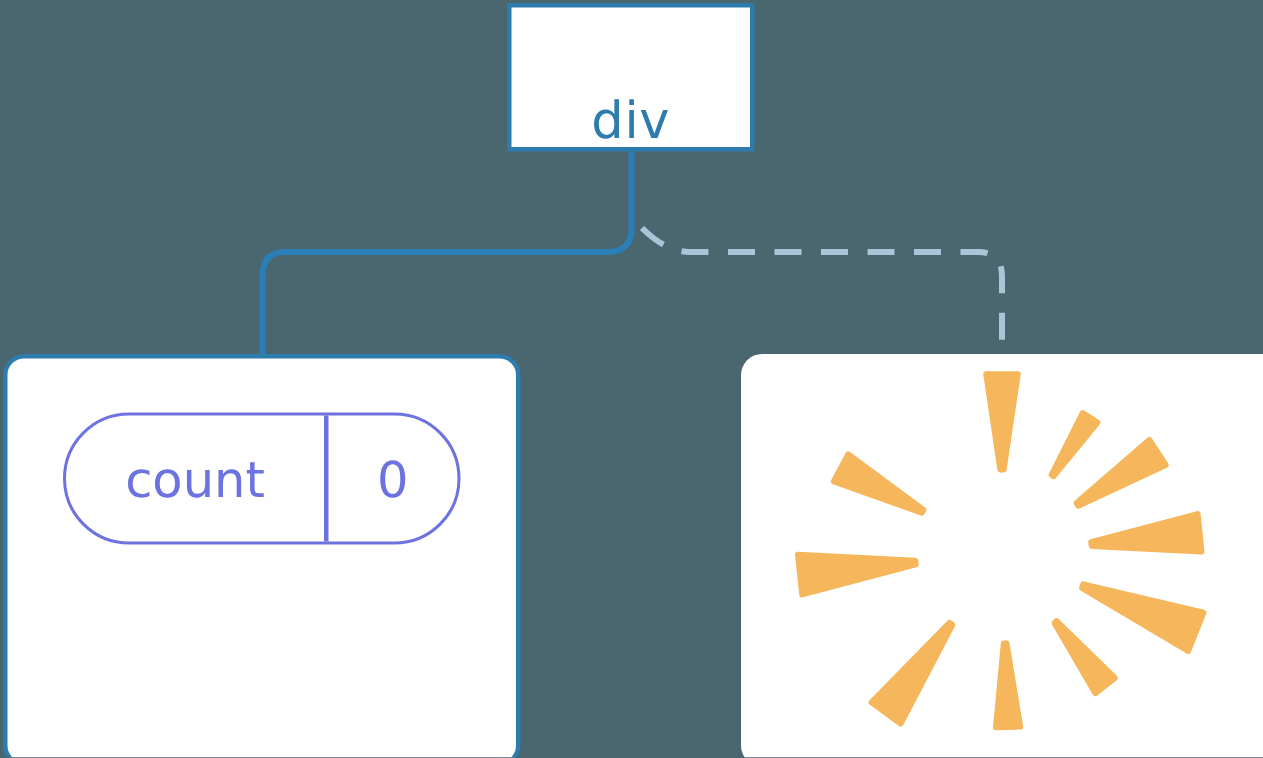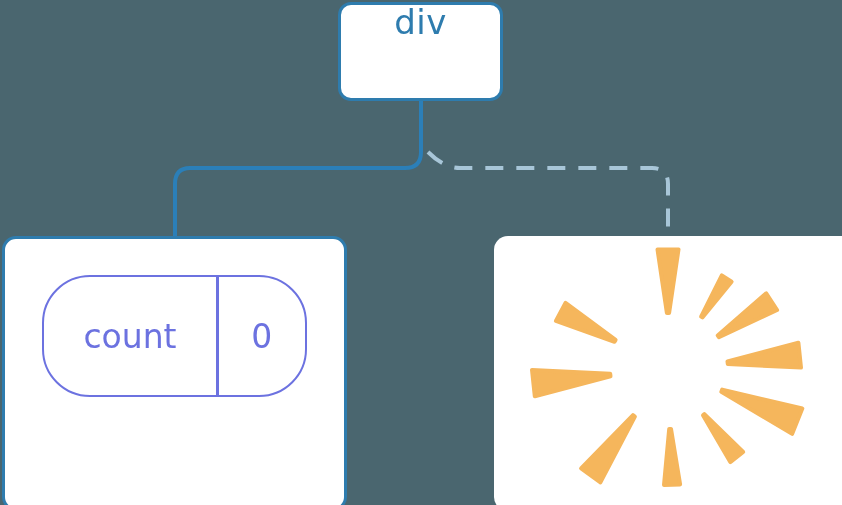--- a/index.html
+++ b/index.html
@@ -31,23 +31,23 @@
     background: #ffffff;
     box-sizing: border-box;
   }
 
   #div-node {
     left: 338px;
     top: 2px;
     width: 165px;
     height: 99px;
     border: 3px solid #2e7cae;
-    border-radius: 13px;
+    border-radius: 1px;
     display: flex;
-    align-items: flex-start;
+    align-items: flex-end;
     justify-content: center;
   }
   #div-node-label {
     color: #2e7cae;
     font-size: 34px;
     line-height: 1;
     letter-spacing: .5px;
   }
 
   #counter-node {
@@ -66,21 +66,21 @@
     font-size: 34px;
     line-height: 1;
     margin-top: 52px;
     letter-spacing: .3px;
   }
 
   
   #state-pill {
     margin-top: 36px;
     width: 265px;
-    height: 122px;
+    height: 88px;
     border: 2.5px solid #6c72e0;
     border-radius: 48px;
     display: flex;
     align-items: stretch;
     box-sizing: border-box;
   }
   .pill-cell {
     display: flex;
     align-items: center;
     justify-content: center;

